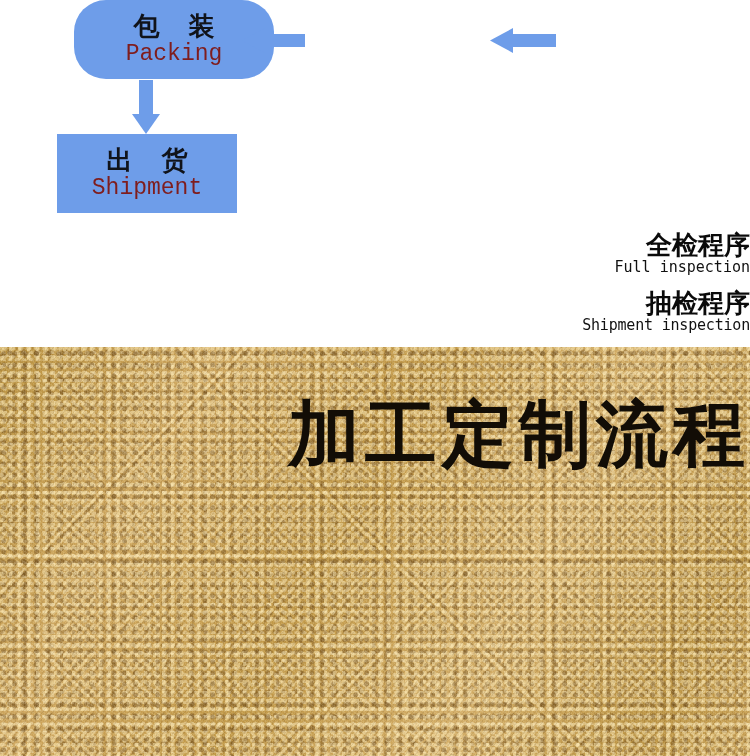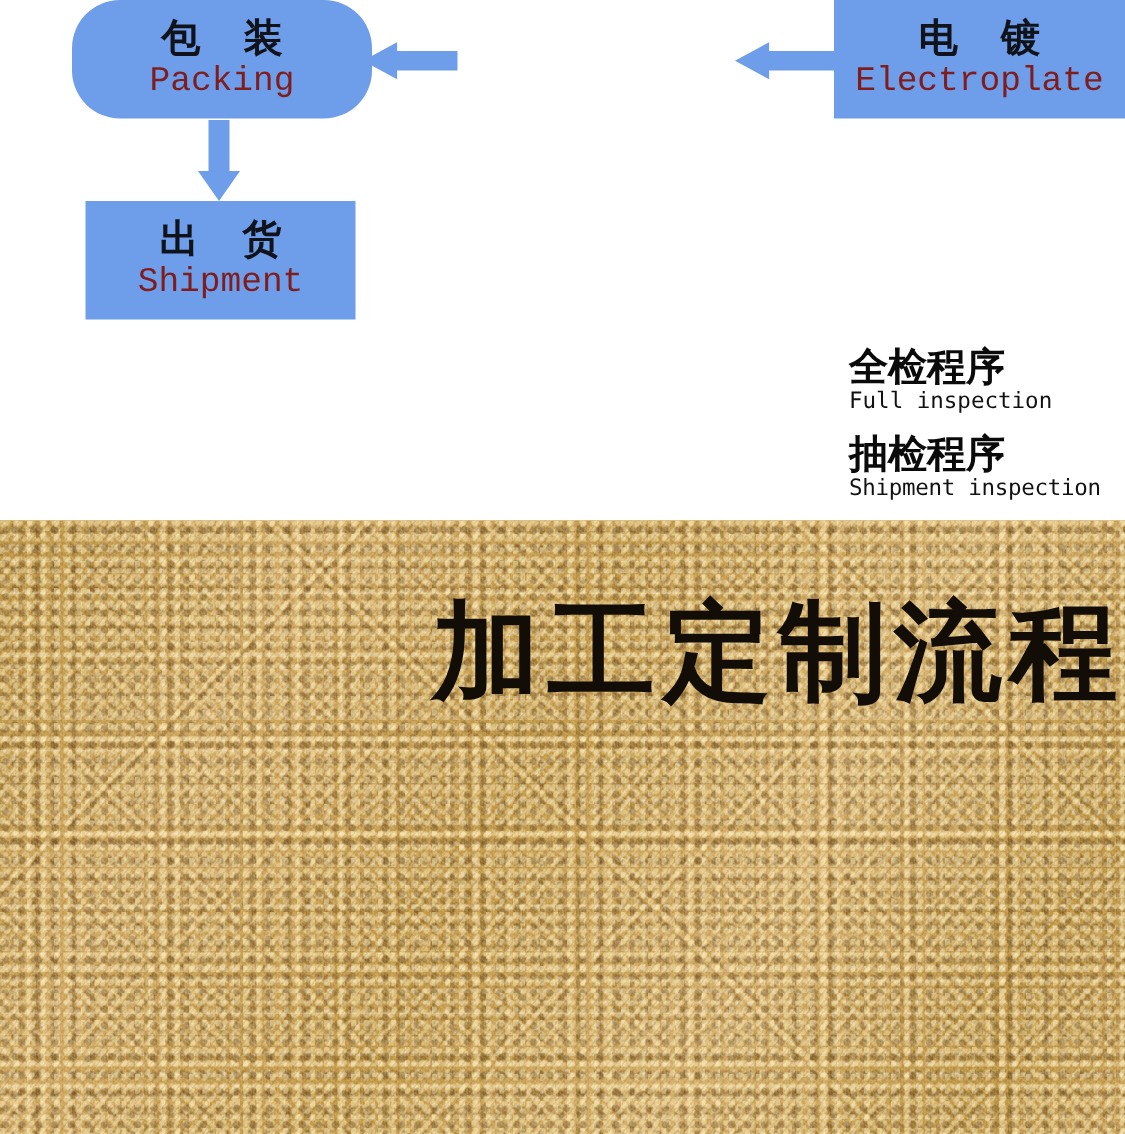--- a/index.html
+++ b/index.html
@@ -49,21 +49,21 @@
   }
   .flow-box .en {
     font-family: Liberation Mono, monospace;
     font-size: 23px;
     color: #7f1d1d;
     line-height: 1.05;
     margin-top: 1px;
     white-space: nowrap;
   }
 
-  #box-packing      { left: 48px;  top: 0px;   width: 200px; height: 79px; border-radius: 32px; }
+  #box-packing      { left: 74px;  top: 0px;   width: 200px; height: 79px; border-radius: 32px; }
   #box-inlay        { left: 305px; top: 0px;   width: 179px; height: 79px; }
   #box-electroplate { left: 556px; top: 0px;   width: 194px; height: 79px; }
   #box-shipment     { left: 57px;  top: 134px; width: 180px; height: 79px; }
 
   #box-inlay .en        { font-size: 22px; }
   #box-electroplate .en { font-size: 23px; }
 
   
   .marker {
     position: absolute;
@@ -130,20 +130,21 @@
   
   #legend {
     position: absolute;
     left: 528px;
     top: 232px;
     width: 222px;
   }
   .legend-row {
     position: relative;
     margin-bottom: 12px;
+    text-align: right;
   }
   .legend-mark {
     position: absolute;
     left: 0;
     top: 2px;
   }
   .legend-mark .dot-red {
     width: 22px; height: 23px;
   }
   .legend-mark .pent-purple {
@@ -225,25 +226,20 @@
 
   <div id="flowchart">
 
     <div class="flow-box" id="box-packing">
       <span class="marker"><span class="pent-purple"></span></span>
       <div class="cn">包 装</div>
       <div class="en">Packing</div>
     </div>
 
 
-    <div class="flow-box" id="box-electroplate">
-      <span class="marker"><span class="dot-red"></span></span>
-      <div class="cn">电 镀</div>
-      <div class="en">Electroplate</div>
-    </div>
 
     <div class="flow-box" id="box-shipment">
       <div class="cn">出 货</div>
       <div class="en">Shipment</div>
     </div>
 
     <div class="arrow-left" id="arrow-1">
       <div class="shaft"></div>
         <div class="head"></div>
     </div>

